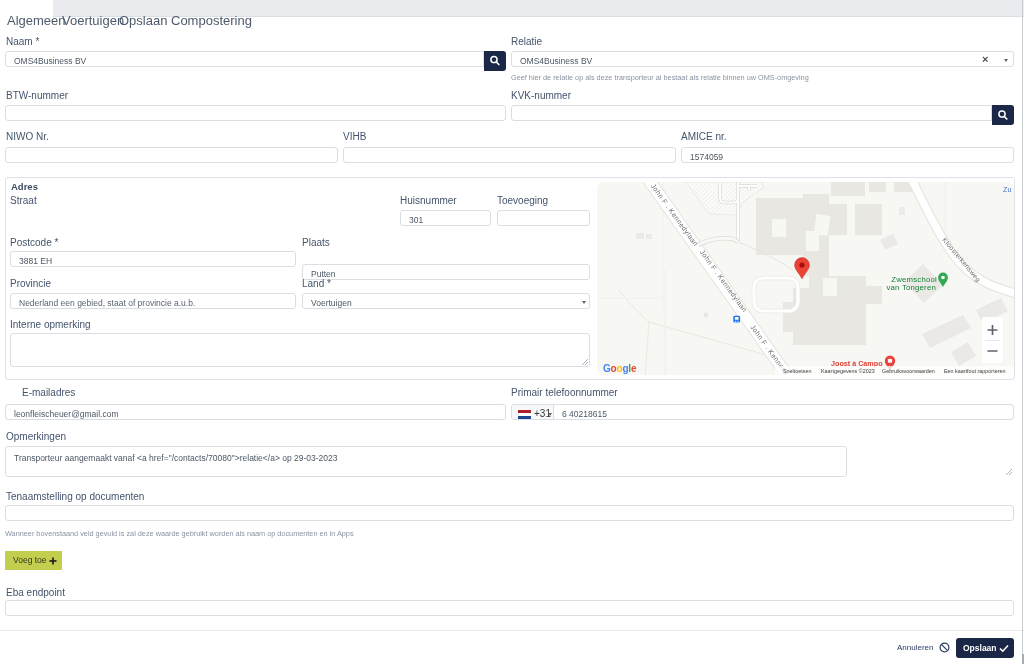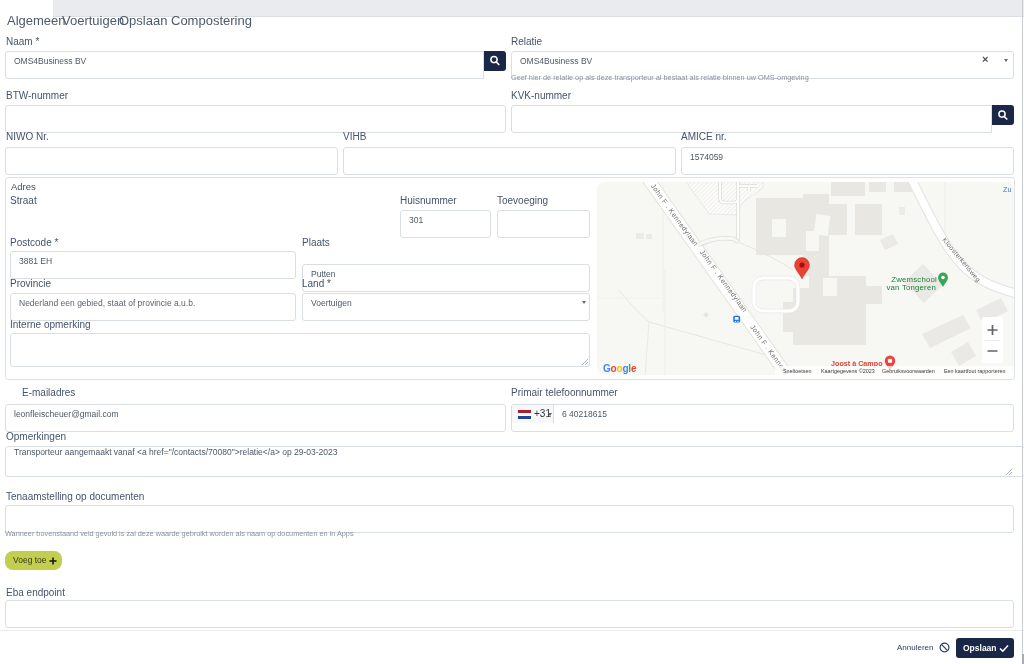--- a/index.html
+++ b/index.html
@@ -1,17 +1,17 @@
 <!DOCTYPE html>
 <html><head><meta charset="utf-8"><style>
 *{margin:0;padding:0;box-sizing:border-box}
 html,body{width:1024px;height:664px;background:#fff;font-family:"Liberation Sans",sans-serif}
 #page{position:relative;width:1024px;height:664px;overflow:hidden;background:#fff}
 .lbl{position:absolute;font-size:10px;color:#44546c;white-space:nowrap;line-height:9px}
-.inp{position:absolute;height:28px;border:1px solid #d9dee4;border-radius:3px;background:#fff;font-size:8.5px;color:#4c5866;line-height:18px;padding-left:8px;white-space:nowrap;overflow:hidden}
+.inp{position:absolute;height:16px;border:1px solid #d9dee4;border-radius:3px;background:#fff;font-size:8.5px;color:#4c5866;line-height:18px;padding-left:8px;white-space:nowrap;overflow:hidden}
 .helper{position:absolute;font-size:7.3px;color:#8a93a2;white-space:nowrap;line-height:8px}
 .tab{position:absolute;top:16px;font-size:13px;color:#4d5a6b;line-height:10px}
 .navybtn{position:absolute;background:#1b2746;border-radius:0 3px 3px 0}
 .arrow{position:absolute;width:0;height:0;border-left:2.8px solid transparent;border-right:2.8px solid transparent;border-top:3.2px solid #5f6670}
 </style></head><body>
 <div id="page">
 
 <div style="position:absolute;left:0;top:0;width:1024px;height:17px;background:#e9ebee;border-bottom:1px solid #dcdfe3"></div>
 <div style="position:absolute;left:0;top:0;width:53px;height:18px;background:#fff"></div>
 <span class="tab" style="left:7px">Algemeen</span>
@@ -45,21 +45,21 @@
 </div>
 
 <span class="lbl" style="left:6px;top:132px">NIWO Nr.</span>
 <span class="lbl" style="left:343px;top:132px">VIHB</span>
 <span class="lbl" style="left:681px;top:132px">AMICE nr.</span>
 <div class="inp" style="left:5px;top:147px;width:333px"></div>
 <div class="inp" style="left:343px;top:147px;width:333px"></div>
 <div class="inp" style="left:681px;top:147px;width:333px">1574059</div>
 
 <div style="position:absolute;left:5px;top:177px;width:1010px;height:203px;border:1px solid #dee2e8;border-radius:3px"></div>
-<span style="position:absolute;left:11px;top:182px;font-size:9.5px;font-weight:normal;color:#3e4d63;line-height:10px">Adres</span>
+<span style="position:absolute;left:11px;top:182px;font-size:9.5px;font-weight:bold;color:#3e4d63;line-height:10px">Adres</span>
 <span class="lbl" style="left:10px;top:196px">Straat</span>
 <span class="lbl" style="left:400px;top:196px">Huisnummer</span>
 <span class="lbl" style="left:497px;top:196px">Toevoeging</span>
 <div class="inp" style="left:400px;top:210px;width:91px">301</div>
 <div class="inp" style="left:497px;top:210px;width:93px"></div>
 <span class="lbl" style="left:10px;top:238px">Postcode *</span>
 <span class="lbl" style="left:302px;top:238px">Plaats</span>
 <div class="inp" style="left:10px;top:251px;width:286px">3881 EH</div>
 <div class="inp" style="left:302px;top:264px;width:288px">Putten</div>
 <span class="lbl" style="left:10px;top:279px">Provincie</span>
@@ -202,31 +202,31 @@
 <div style="height:3px;background:#ad1f2b"></div>
         <div style="height:3px;background:#fff;border-left:1px solid #eee"></div>
         <div style="height:3px;background:#1f4693"></div>
       </div>
 <span style="position:absolute;left:22px;top:0;font-size:10px;color:#333;line-height:18px">+31</span>
 <div class="arrow" style="left:36px;top:8px;border-left-width:2.5px;border-right-width:2.5px;border-top-width:3px"></div>
 <span style="position:absolute;left:50px;top:0;line-height:18px">6 40218615</span>
 </div>
 
 <span class="lbl" style="left:6px;top:432px">Opmerkingen</span>
-<div class="inp" style="left:5px;top:446px;width:1020px;height:31px;line-height:10px;">Transporteur aangemaakt vanaf &lt;a href="/contacts/70080"&gt;relatie&lt;/a&gt; op 29-03-2023</div>
+<div class="inp" style="left:5px;top:446px;width:842px;height:31px;line-height:10px;padding-top:6px">Transporteur aangemaakt vanaf &lt;a href="/contacts/70080"&gt;relatie&lt;/a&gt; op 29-03-2023</div>
 <svg style="position:absolute;left:1005px;top:468px" width="8" height="8" viewBox="0 0 8 8">
       <line x1="1" y1="7" x2="7" y2="1" stroke="#9aa2ad" stroke-width="0.8"></line>
       <line x1="4" y1="7" x2="7" y2="4" stroke="#9aa2ad" stroke-width="0.8"></line>
     </svg>
 
 <span class="lbl" style="left:6px;top:492px">Tenaamstelling op documenten</span>
 <div class="inp" style="left:5px;top:505px;width:1009px"></div>
 <span class="helper" style="left:5px;top:530px">Wanneer bovenstaand veld gevuld is zal deze waarde gebruikt worden als naam op documenten en in Apps</span>
 
-<div style="position:absolute;left:5px;top:551px;width:57px;height:19px;background:#c3cd4e;border-radius:8px;font-size:8.5px;color:#333b1d;line-height:19px;padding-left:8px">Voeg toe
+<div style="position:absolute;left:5px;top:551px;width:57px;height:19px;background:#c3cd4e;border-radius:0;font-size:8.5px;color:#333b1d;line-height:19px;padding-left:8px">Voeg toe
 <svg style="position:absolute;left:44px;top:6px" width="8" height="8" viewBox="0 0 8 8">
         <line x1="4" y1="0.5" x2="4" y2="7.5" stroke="#222" stroke-width="1.7"></line>
         <line x1="0.5" y1="4" x2="7.5" y2="4" stroke="#222" stroke-width="1.7"></line>
       </svg>
 </div>
 
 <span class="lbl" style="left:6px;top:588px">Eba endpoint</span>
 <div class="inp" style="left:5px;top:600px;width:1009px"></div>
 
 <div style="position:absolute;left:0;top:630px;width:1024px;height:1px;background:#e9ebee"></div>

